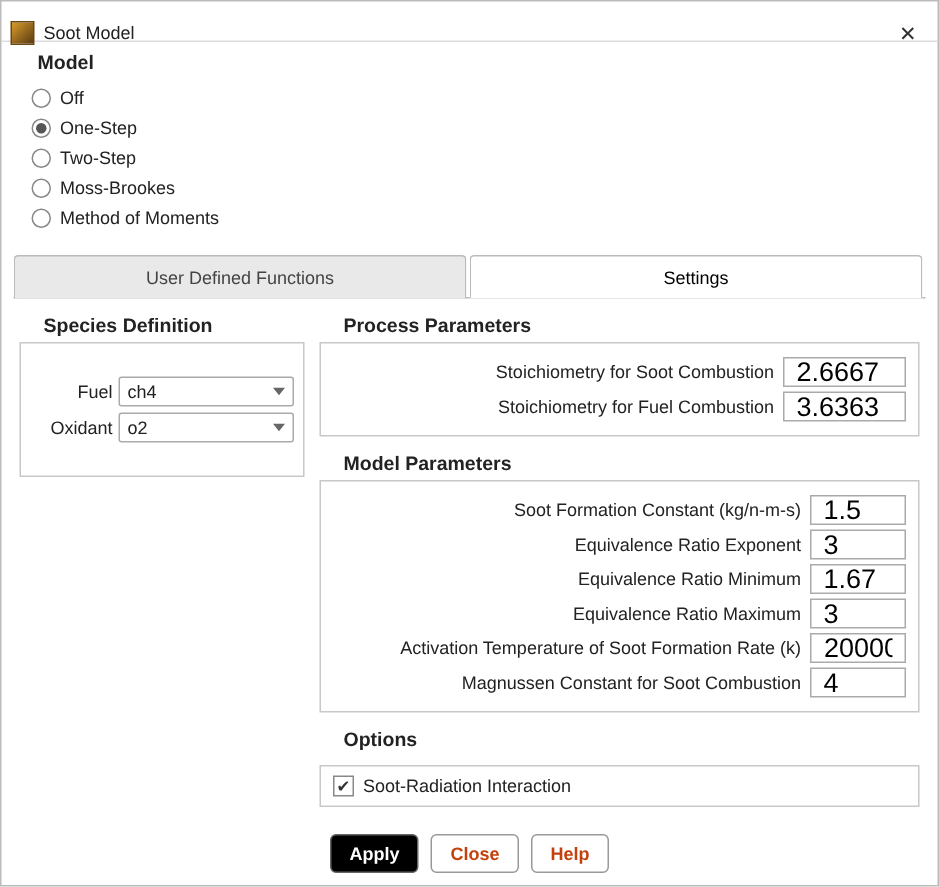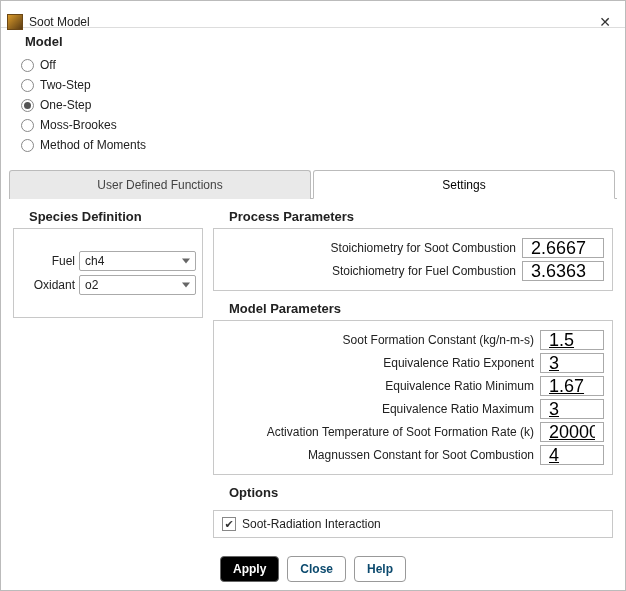--- a/index.html
+++ b/index.html
@@ -153,21 +153,21 @@
     text-align: right;
   }
   .paramInput {
     width: 82px;
     border: 1px solid #aaa;
     height: 20px;
     padding: 0 8px;
     font-family: inherit;
     font-size: 18px;
   }
-  .modelRow .paramInput { width: 64px; text-decoration: underline; }
+  .modelRow .paramInput { width: 64px; }
   .optBox {
     border: 1px solid #c8c8c8;
     margin-top: 10px;
     padding: 6px 8px;
   }
   .checkRow {
     display: flex;
     align-items: center;
     gap: 6px;
   }
@@ -186,21 +186,21 @@
     justify-content: center;
     gap: 8px;
     padding: 10px 0 14px 0;
   }
   .btn {
     border: 1px solid #999;
     background: #fff;
     padding: 5px 12px;
     border-radius: 4px;
     font-weight: bold;
-    color: #0c4a6e;
+    color: #c2410c;
     cursor: pointer;
     font-size: 12px;
   }
   .btn.primary {
     background: #000000;
     color: #fff;
     border-color: #666;
   }
 </style>
 </head>
@@ -214,28 +214,28 @@
 
 <div class="content">
 
   <div class="section-heading">Model</div>
   <div class="radios">
     <div class="radio-row">
       <span class="radio-circle"></span>
       <span>Off</span>
     </div>
     <div class="radio-row">
-      <span class="radio-circle"></span>
-      <span>Two-Step</span>
-    </div>
-    <div class="radio-row">
       <span class="radio-circle">
           <span class="radio-dot"></span>
         </span>
       <span>One-Step</span>
+    </div>
+    <div class="radio-row">
+      <span class="radio-circle"></span>
+      <span>Two-Step</span>
     </div>
     <div class="radio-row">
       <span class="radio-circle"></span>
       <span>Moss-Brookes</span>
     </div>
     <div class="radio-row">
       <span class="radio-circle"></span>
       <span>Method of Moments</span>
     </div>
   </div>

